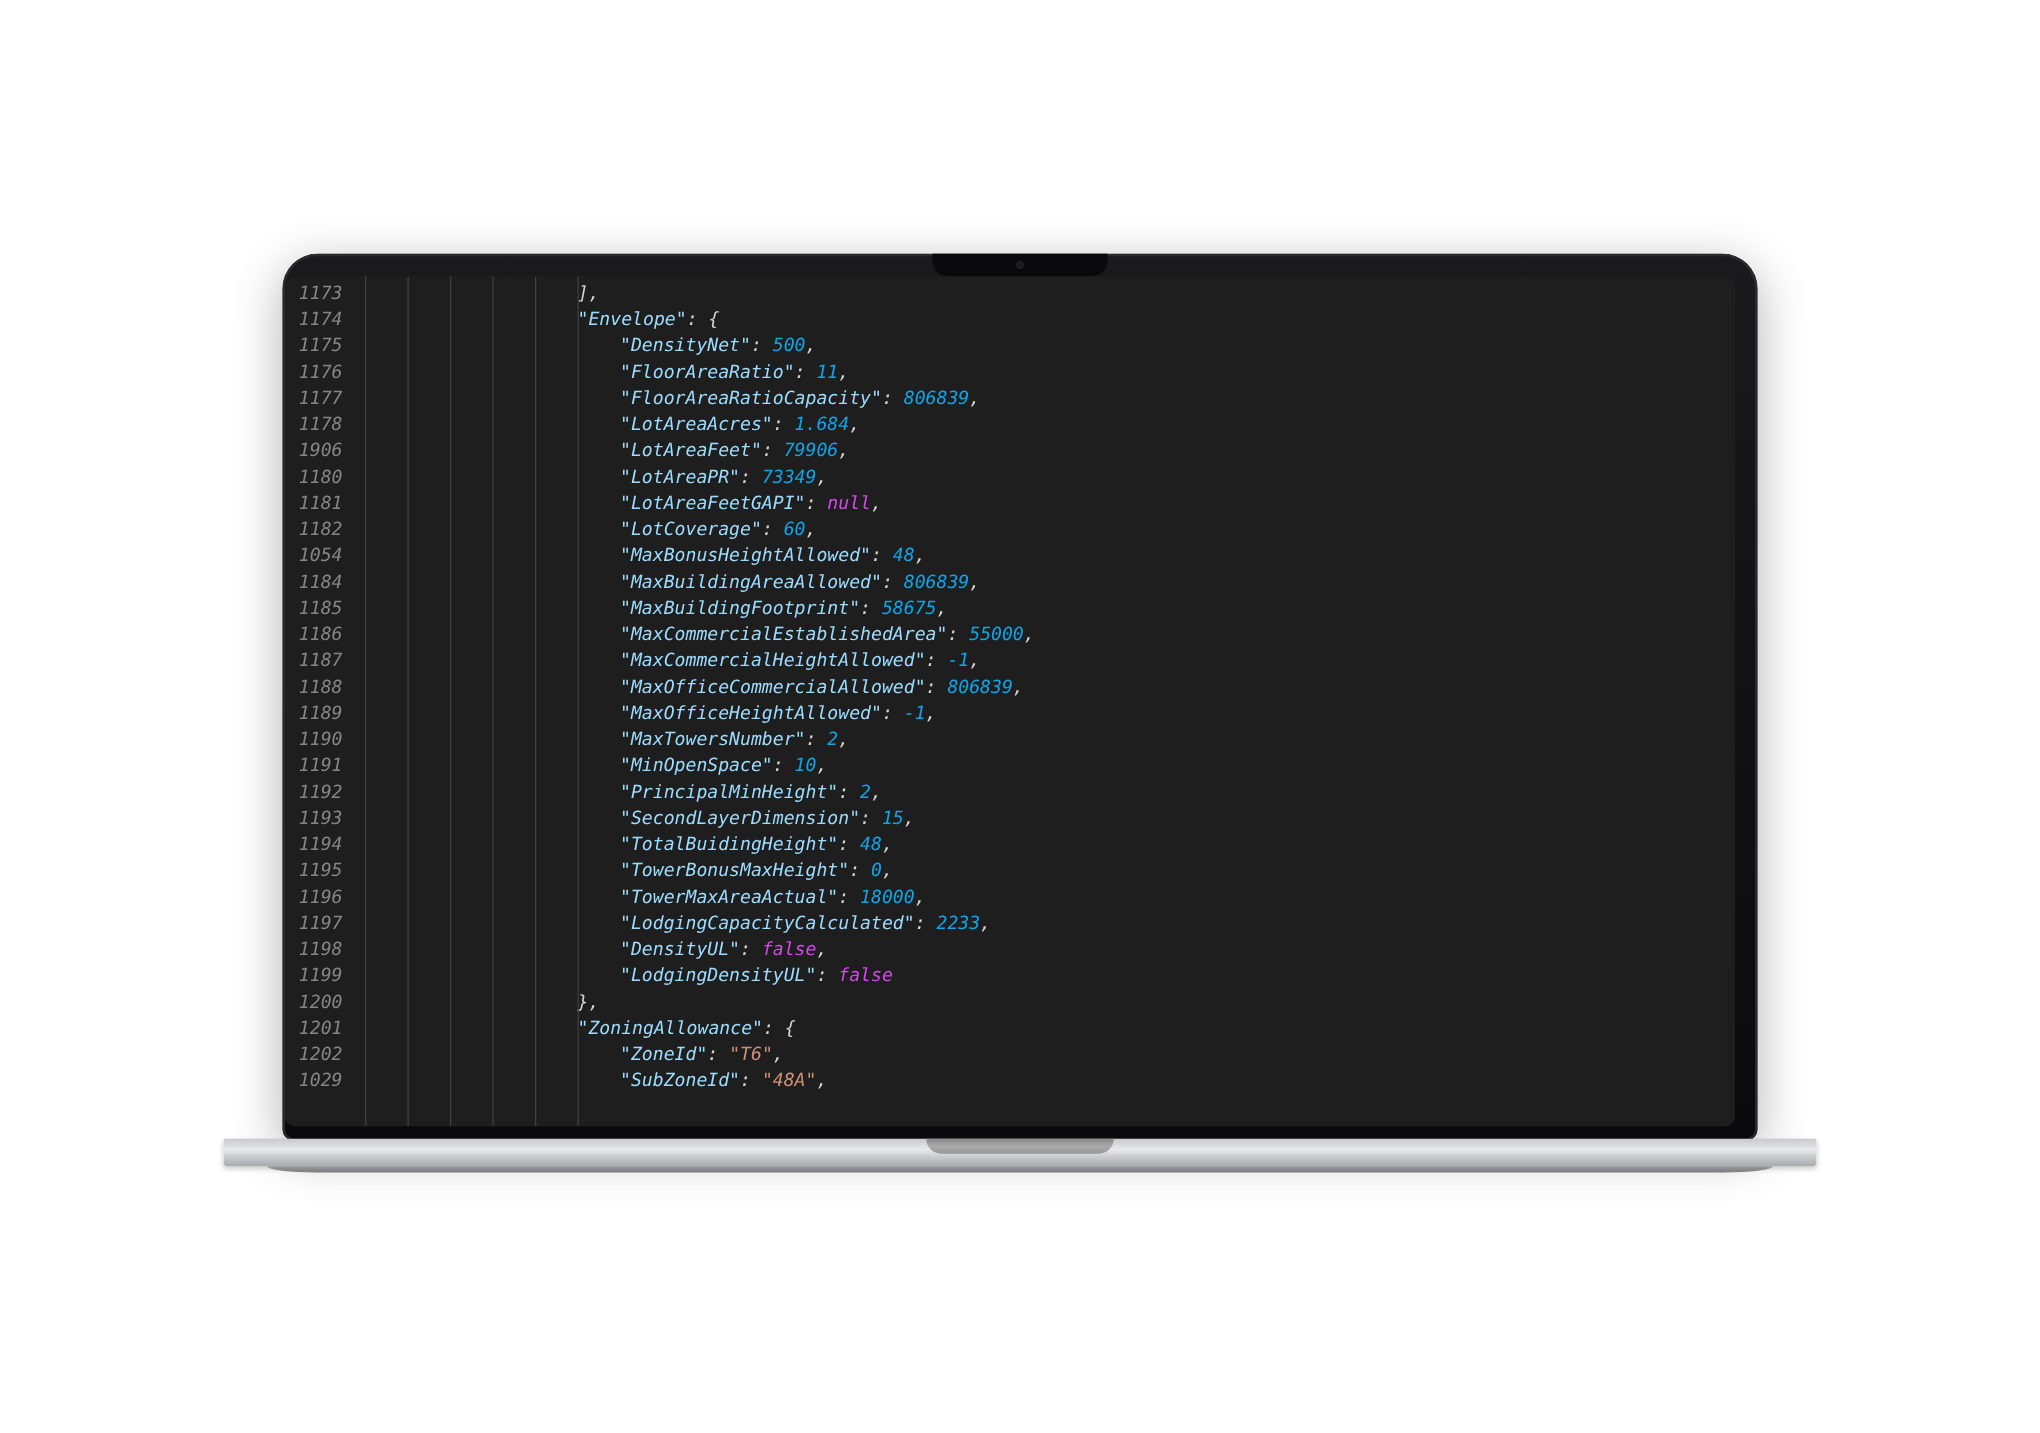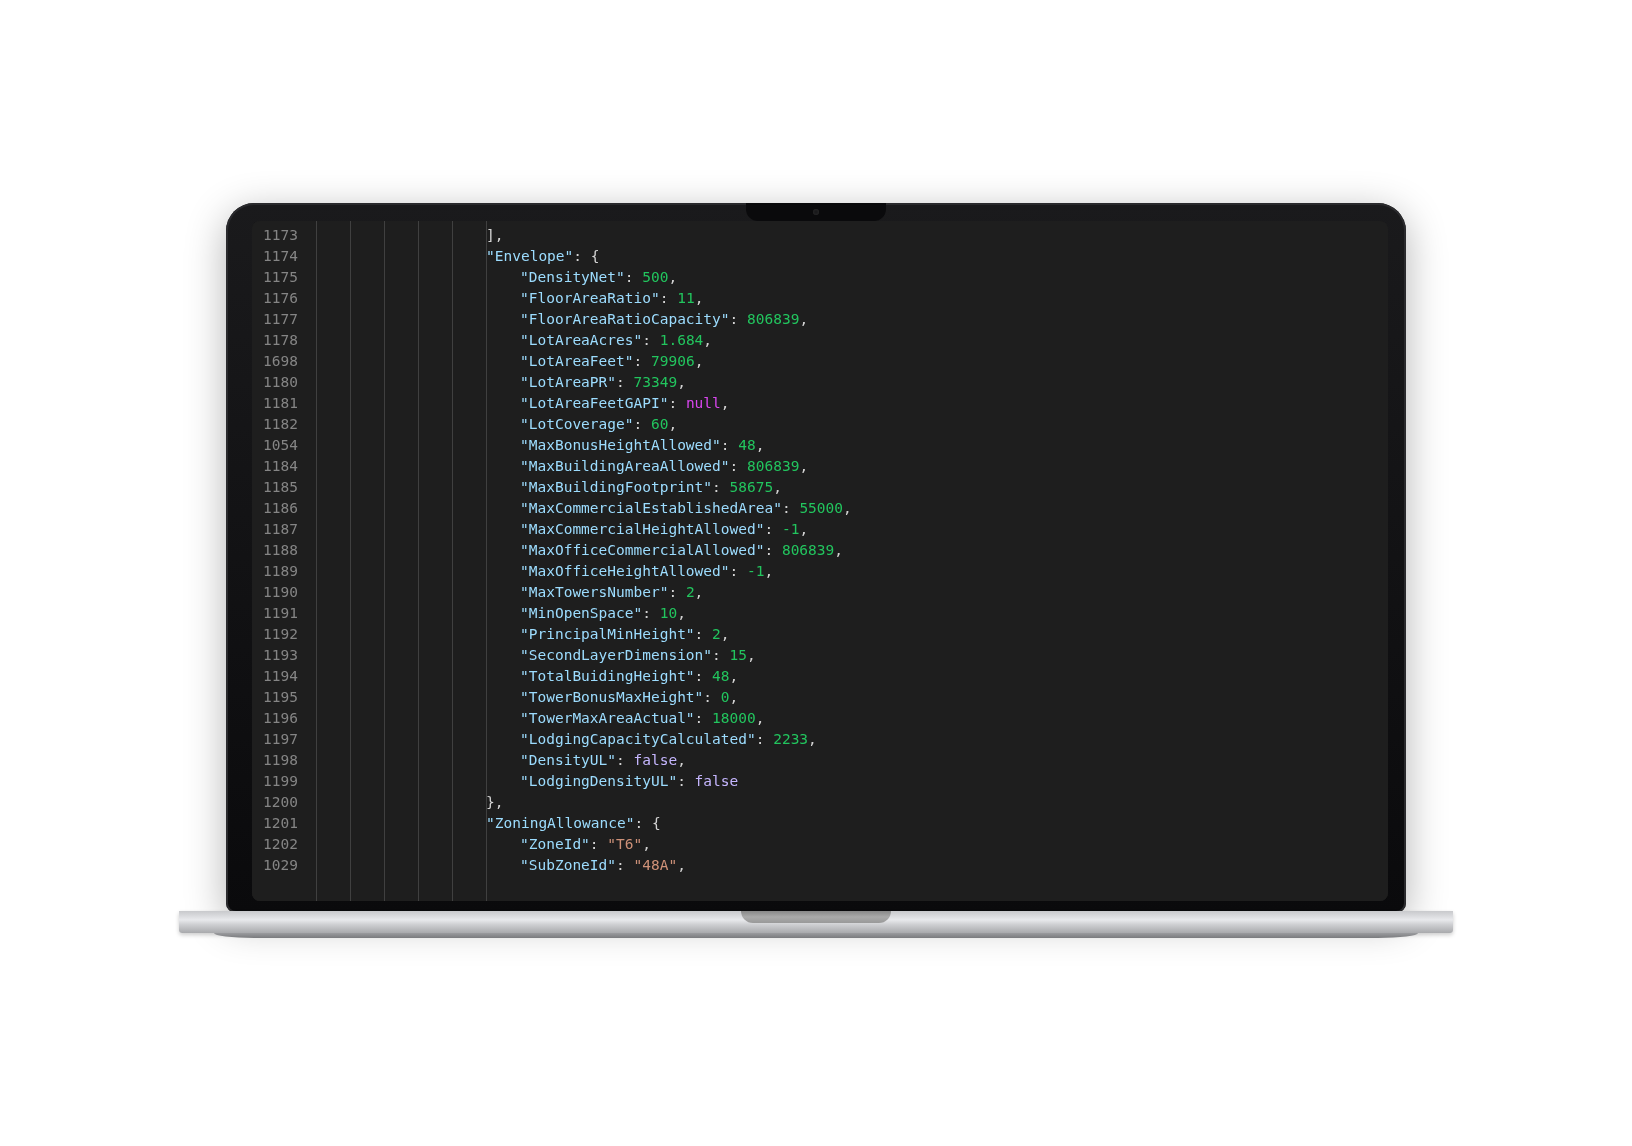--- a/index.html
+++ b/index.html
@@ -19,23 +19,24 @@
     }
     
     .laptop-frame {
       position: relative;
       width: 1180px;
     }
     
     .laptop-screen-bezel {
       background: linear-gradient(to bottom, #1a1a1c, #0a0a0c);
       border-radius: 28px 28px 10px 10px;
-      padding: 18px 18px 12px 26px;
+      padding: 18px 18px 12px 2px;
       box-shadow: 0 10px 40px rgba(0,0,0,0.3), inset 0 0 0 2px #2a2a2d;
       position: relative;
+      font-style: italic;
     }
     
     .laptop-notch {
       position: absolute;
       top: 0;
       left: 50%;
       transform: translateX(-50%);
       width: 140px;
       height: 18px;
       background: #0a0a0c;
@@ -147,23 +148,23 @@
       background: #404040;
     }
     
     .code-line {
       padding-left: 0;
     }
     
     .tok-punct { color: #d4d4d4; }
     .tok-key { color: #9cdcfe; }
     .tok-string { color: #ce9178; }
-    .tok-number { color: #22c55e; text-align: center; }
+    .tok-number { color: #0ea5e9; text-align: center; }
     .tok-null { color: #d946ef; }
-    .tok-bool { color: #c4b5fd; text-align: right; }
+    .tok-bool { color: #d946ef; text-align: right; }
     .tok-brace { color: #d4d4d4; }
     
     .ln {
       display: block;
       height: 21px;
     }
   </style>
 </head>
 <body>
 
@@ -174,21 +175,21 @@
     </div>
     <div class="screen">
       <div class="code-editor">
         <div class="gutter" id="gutter">
             <span class="ln">1173</span>
             <span class="ln">1174</span>
             <span class="ln">1175</span>
             <span class="ln">1176</span>
             <span class="ln">1177</span>
             <span class="ln">1178</span>
-            <span class="ln">1698</span>
+            <span class="ln">1906</span>
             <span class="ln">1180</span>
             <span class="ln">1181</span>
             <span class="ln">1182</span>
             <span class="ln">1054</span>
             <span class="ln">1184</span>
             <span class="ln">1185</span>
             <span class="ln">1186</span>
             <span class="ln">1187</span>
             <span class="ln">1188</span>
             <span class="ln">1189</span>

